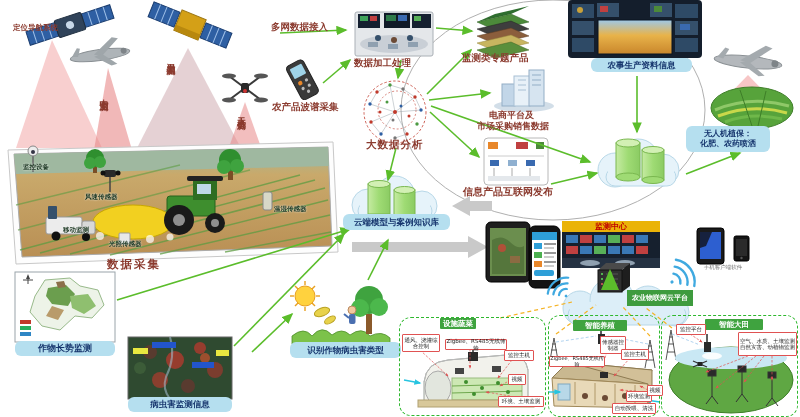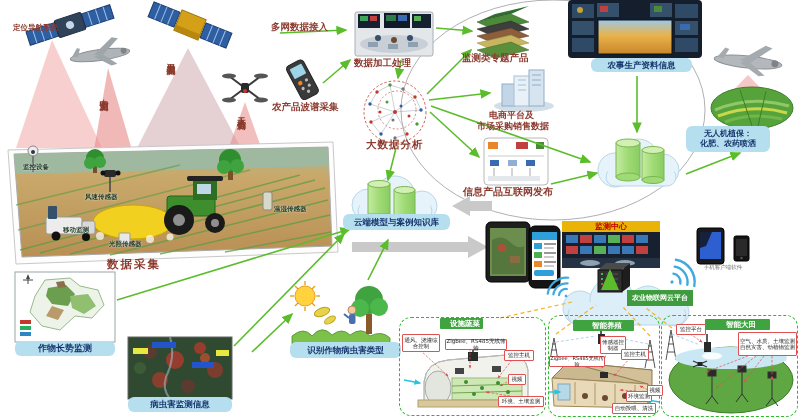--- a/index.html
+++ b/index.html
@@ -3,21 +3,21 @@
 <meta charset="utf-8">
 <style>
   html,body{margin:0;padding:0;}
   body{font-family:"DejaVu Sans","Liberation Sans",sans-serif;background:#fff;}
   #canvas{position:relative;width:800px;height:417px;background:#fff;overflow:hidden;}
   #gfx{position:absolute;left:0;top:0;width:800px;height:417px;}
   .dr{position:absolute;color:#8B3A2E;font-weight:bold;white-space:nowrap;}
   .vert{writing-mode:vertical-rl;text-orientation:upright;letter-spacing:1px;}
   .ft{position:absolute;color:#16321C;font-size:6.5px;font-weight:bold;white-space:nowrap;text-shadow:0 0 2px #fff;text-align:center;}
   .bb{position:absolute;background:#B5DFEF;color:#17366E;font-weight:bold;text-align:center;line-height:1.25;border-radius:6px;display:flex;align-items:center;justify-content:center;flex-direction:column;}
-  .banner{position:absolute;background:#3FA33F;color:#fff;font-weight:bold;text-align:left;display:flex;align-items:center;justify-content:center;border-radius:1px;padding-left:7px;}
+  .banner{position:absolute;background:#3FA33F;color:#fff;font-weight:bold;text-align:left;display:flex;align-items:center;justify-content:center;border-radius:1px;}
   .tag{position:absolute;background:#fff;border:1px solid #E05252;color:#222;text-align:center;line-height:1.15;display:flex;align-items:center;justify-content:center;flex-direction:column;border-radius:1px;}
   .panel{position:absolute;border:1.6px dashed #2EB82E;border-radius:12px;background:transparent;}
   .yellowbar{position:absolute;background:#eab308;color:#C00000;font-weight:bold;text-align:center;display:flex;align-items:center;justify-content:center;}
   .greenbar{position:absolute;background:#3E9B3E;color:#fff;font-weight:bold;text-align:center;display:flex;align-items:center;justify-content:center;}
   .cap{position:absolute;color:#777;text-align:center;white-space:nowrap;}
 </style>
 </head>
 <body>
 
 <div id="canvas">

